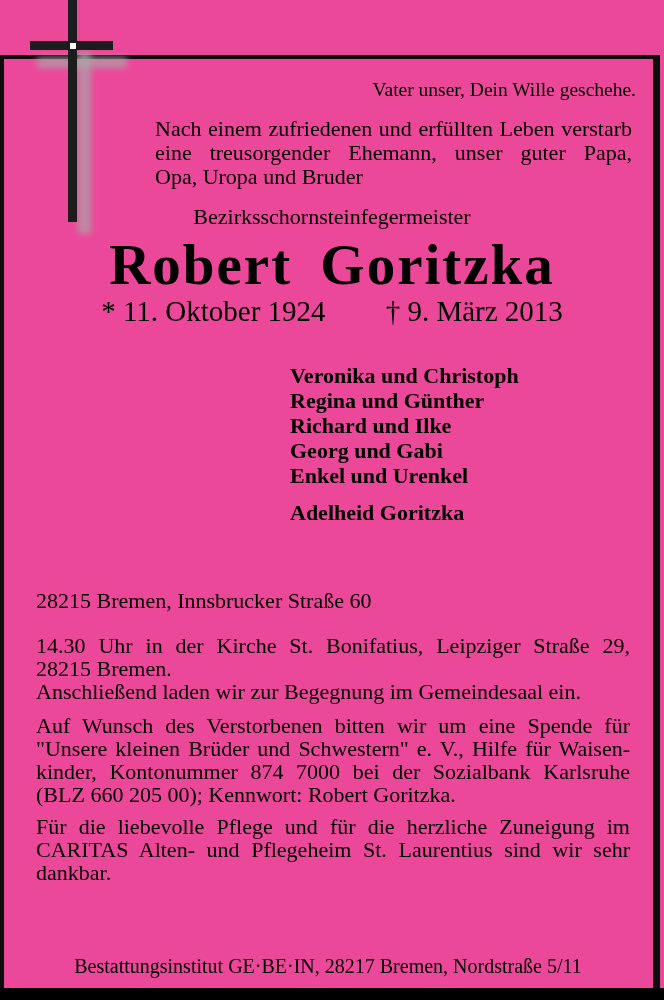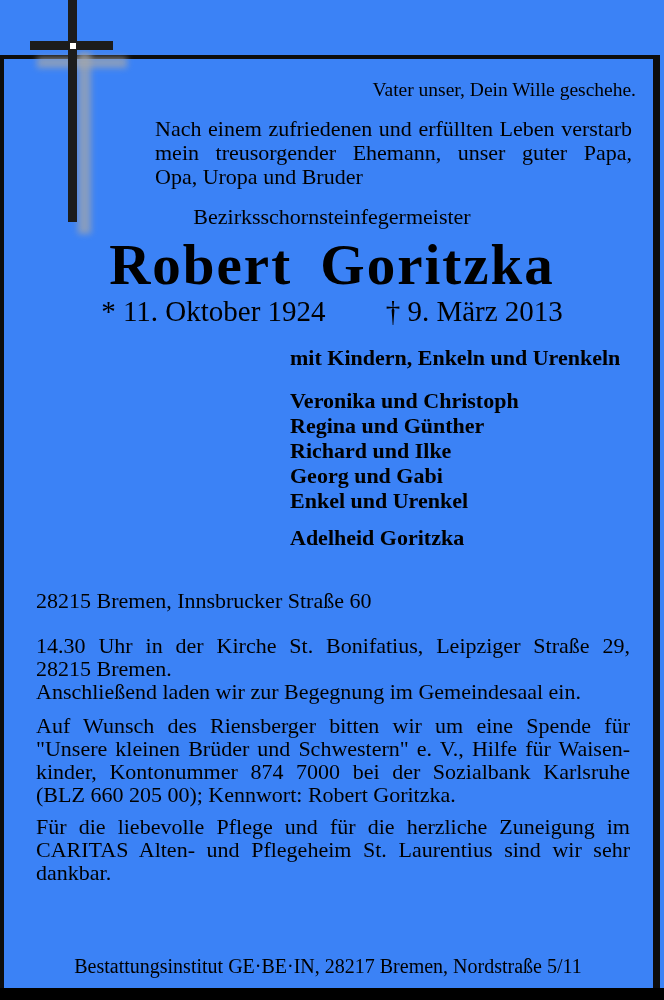--- a/index.html
+++ b/index.html
@@ -1,17 +1,17 @@
 <!DOCTYPE html>
 <html><head>
 <meta charset="utf-8">
 <style>
   html,body { margin:0; padding:0; background:#fff; }
   .page {
-    position:relative; width:664px; height:1000px; background:#3b82f6;
+    position:relative; width:664px; height:1000px; background:#ec4899;
     font-family:"Liberation Serif", serif; color:#000; overflow:hidden;
   }
   
   .frame-top    { position:absolute; left:2px;   top:55px;  width:658px; height:4px;  background:#0d0d0d; }
   .frame-left   { position:absolute; left:0;     top:55px;  width:4px;   height:933px; background:#0d0d0d; }
   .frame-right  { position:absolute; left:653px; top:55px;  width:7px;   height:933px; background:#0d0d0d; }
   .frame-bottom { position:absolute; left:0;     top:988px; width:664px; height:12px;  background:#000; }
 
   
   .shadow-v { position:absolute; left:78px; top:52px; width:13px; height:182px; background:#a8a8a8; opacity:.7; filter:blur(3px); }
@@ -54,33 +54,32 @@
     <div class="shadow-h"></div>
     <div class="cross-v"></div>
     <div class="cross-h"></div>
     <div class="cross-c"></div>
   </div>
 
   <div class="epigraph">Vater unser, Dein Wille geschehe.</div>
 
   <div class="intro">
     <div class="just">Nach einem zufriedenen und erfüllten Leben verstarb</div>
-    <div class="just">mein treusorgender Ehemann, unser guter Papa,</div>
+    <div class="just">eine treusorgender Ehemann, unser guter Papa,</div>
     <div>Opa, Uropa und Bruder</div>
   </div>
 
   <div class="profession">Bezirksschornsteinfegermeister</div>
   <div class="deceased">Robert Goritzka</div>
   <div class="dates">
     <span>* 11. Oktober 1924</span>
     <span>† 9. März 2013</span>
   </div>
 
   <div class="mourners">
-    <div>mit Kindern, Enkeln und Urenkeln</div>
     <div class="grp">
       <div>Veronika und Christoph</div>
       <div>Regina und Günther</div>
       <div>Richard und Ilke</div>
       <div>Georg und Gabi</div>
       <div>Enkel und Urenkel</div>
     </div>
     <div class="grp2">Adelheid Goritzka</div>
   </div>
 
@@ -88,21 +87,21 @@
 
   <div class="bodytext">
     <div>
       <div class="just">14.30 Uhr in der Kirche St. Bonifatius, Leipziger Straße 29,</div>
       <div>28215 Bremen.</div>
     </div>
     <div>
       <div>Anschließend laden wir zur Begegnung im Gemeindesaal ein.</div>
     </div>
     <div class="para-sp1">
-      <div class="just">Auf Wunsch des Riensberger bitten wir um eine Spende für</div>
+      <div class="just">Auf Wunsch des Verstorbenen bitten wir um eine Spende für</div>
       <div class="just">"Unsere kleinen Brüder und Schwestern" e. V., Hilfe für Waisen-</div>
       <div class="just">kinder, Kontonummer 874 7000 bei der Sozialbank Karlsruhe</div>
       <div>(BLZ 660 205 00); Kennwort: Robert Goritzka.</div>
     </div>
     <div class="para-sp2">
       <div class="just">Für die liebevolle Pflege und für die herzliche Zuneigung im</div>
       <div class="just">CARITAS Alten- und Pflegeheim St. Laurentius sind wir sehr</div>
       <div>dankbar.</div>
     </div>
   </div>

